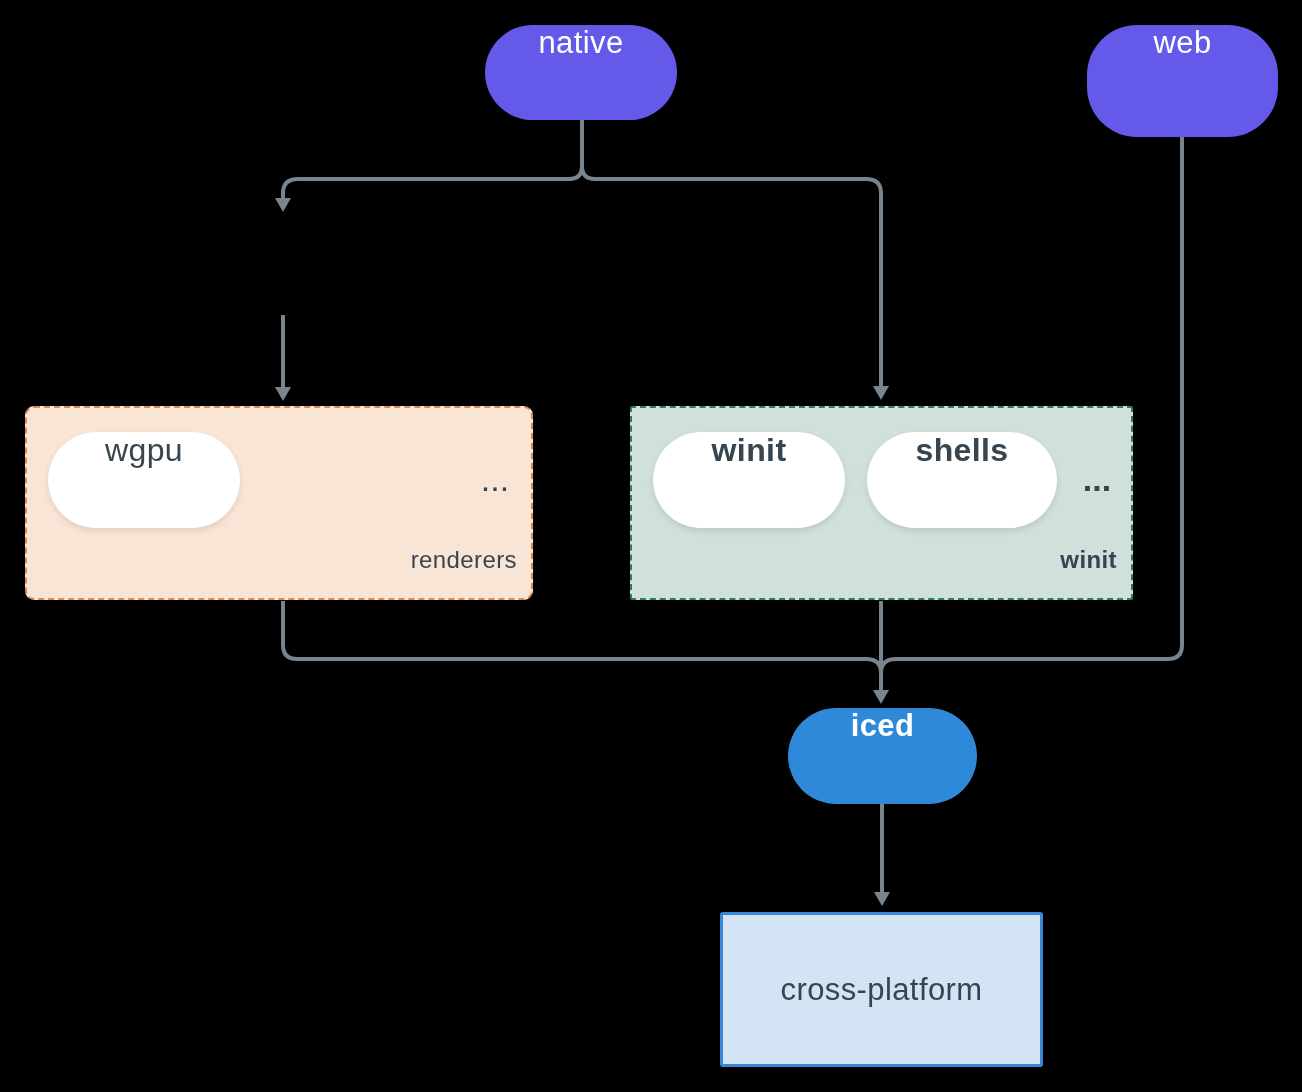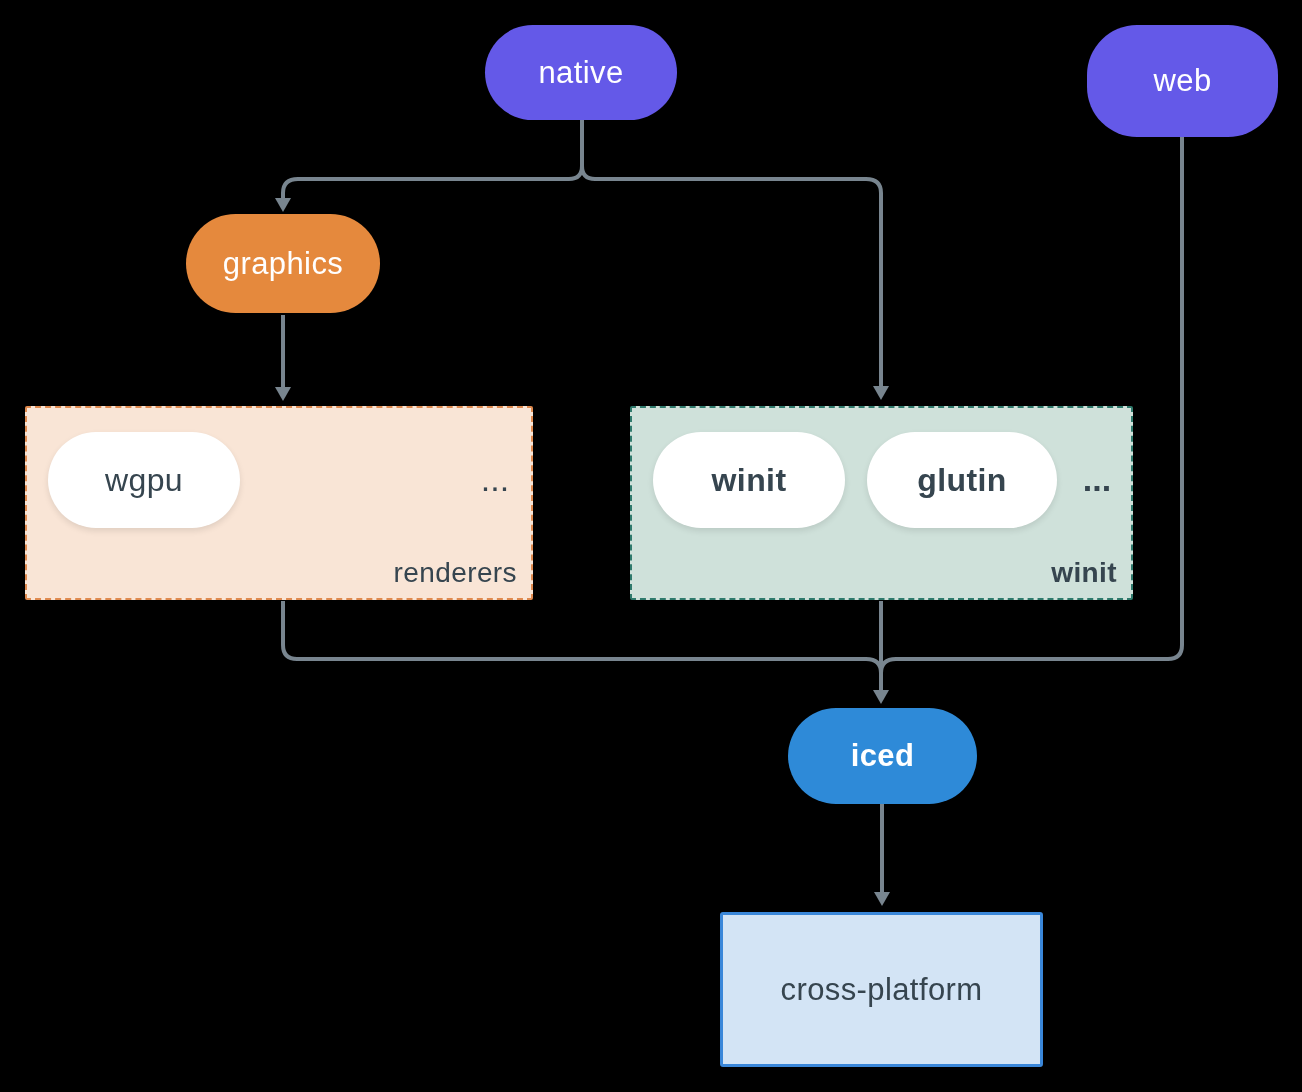--- a/index.html
+++ b/index.html
@@ -26,21 +26,21 @@
     stroke: var(--line);
     stroke-width: 4;
   }
   .arrowhead {
     fill: var(--line);
     stroke: none;
   }
   .pill {
     position: absolute;
     display: flex;
-    align-items: center;
+    align-items: flex-start;
     justify-content: center;
     border-radius: 50px;
     font-size: 31px;
     letter-spacing: 0.4px;
   }
   .pill.colored { color: #fff; }
   .pill.purple { background: var(--purple); }
   .pill.orange { background: var(--orange); }
   .pill.blue   { background: var(--blue); font-weight: bold; }
   .pill.white {
@@ -57,20 +57,21 @@
   .group {
     position: absolute;
     border: 2px dashed;
     border-radius: 2px;
     box-sizing: border-box;
   }
   .group-renderers {
     left: 25px; top: 406px; width: 508px; height: 194px;
     background: var(--renderers-fill);
     border-color: var(--renderers-border);
+    border-radius: 9px;
   }
   .group-shells {
     left: 630px; top: 406px; width: 503px; height: 194px;
     background: var(--shells-fill);
     border-color: var(--shells-border);
     font-weight: bold;
   }
   .group .pill.white { height: 96px; }
   .group-renderers .item-0 { left: 21px;  top: 24px; width: 192px; }
   .group-renderers .item-1 { left: 236px; top: 24px; width: 192px; }
@@ -82,23 +83,23 @@
     width: 60px;
     text-align: center;
     color: var(--ink);
     font-size: 34px;
   }
   .group-renderers .ellipsis { left: 438px; }
   .group-shells    .ellipsis { left: 435px; }
   .group-label {
     position: absolute;
     right: 14px;
-    bottom: 9px;
+    bottom: 24px;
     color: var(--ink);
-    font-size: 28px;
+    font-size: 24px;
     letter-spacing: 0.4px;
     margin-left: 30px;
   }
   .app-box {
     position: absolute;
     left: 720px; top: 912px;
     width: 323px; height: 155px;
     box-sizing: border-box;
     background: var(--app-fill);
     border: 3px solid var(--app-border);
@@ -140,38 +141,35 @@
   </svg>
 
   <div class="pill colored purple node-native">
     <span>native</span>
   </div>
 
   <div class="pill colored purple node-web">
     <span>web</span>
   </div>
 
-  <div class="pill colored orange node-graphics">
-    <span>graphics</span>
-  </div>
 
   <div class="group group-renderers">
     <div class="pill white item-0">
       <span>wgpu</span>
     </div>
     <div class="ellipsis">...</div>
     <div class="group-label">renderers</div>
   </div>
 
   <div class="group group-shells">
     <div class="pill white item-0">
       <span>winit</span>
     </div>
     <div class="pill white item-1">
-      <span>glutin</span>
+      <span>shells</span>
     </div>
     <div class="ellipsis">...</div>
     <div class="group-label">winit</div>
   </div>
 
   <div class="pill colored blue node-iced">
     <span>iced</span>
   </div>
 
   <div class="app-box">

